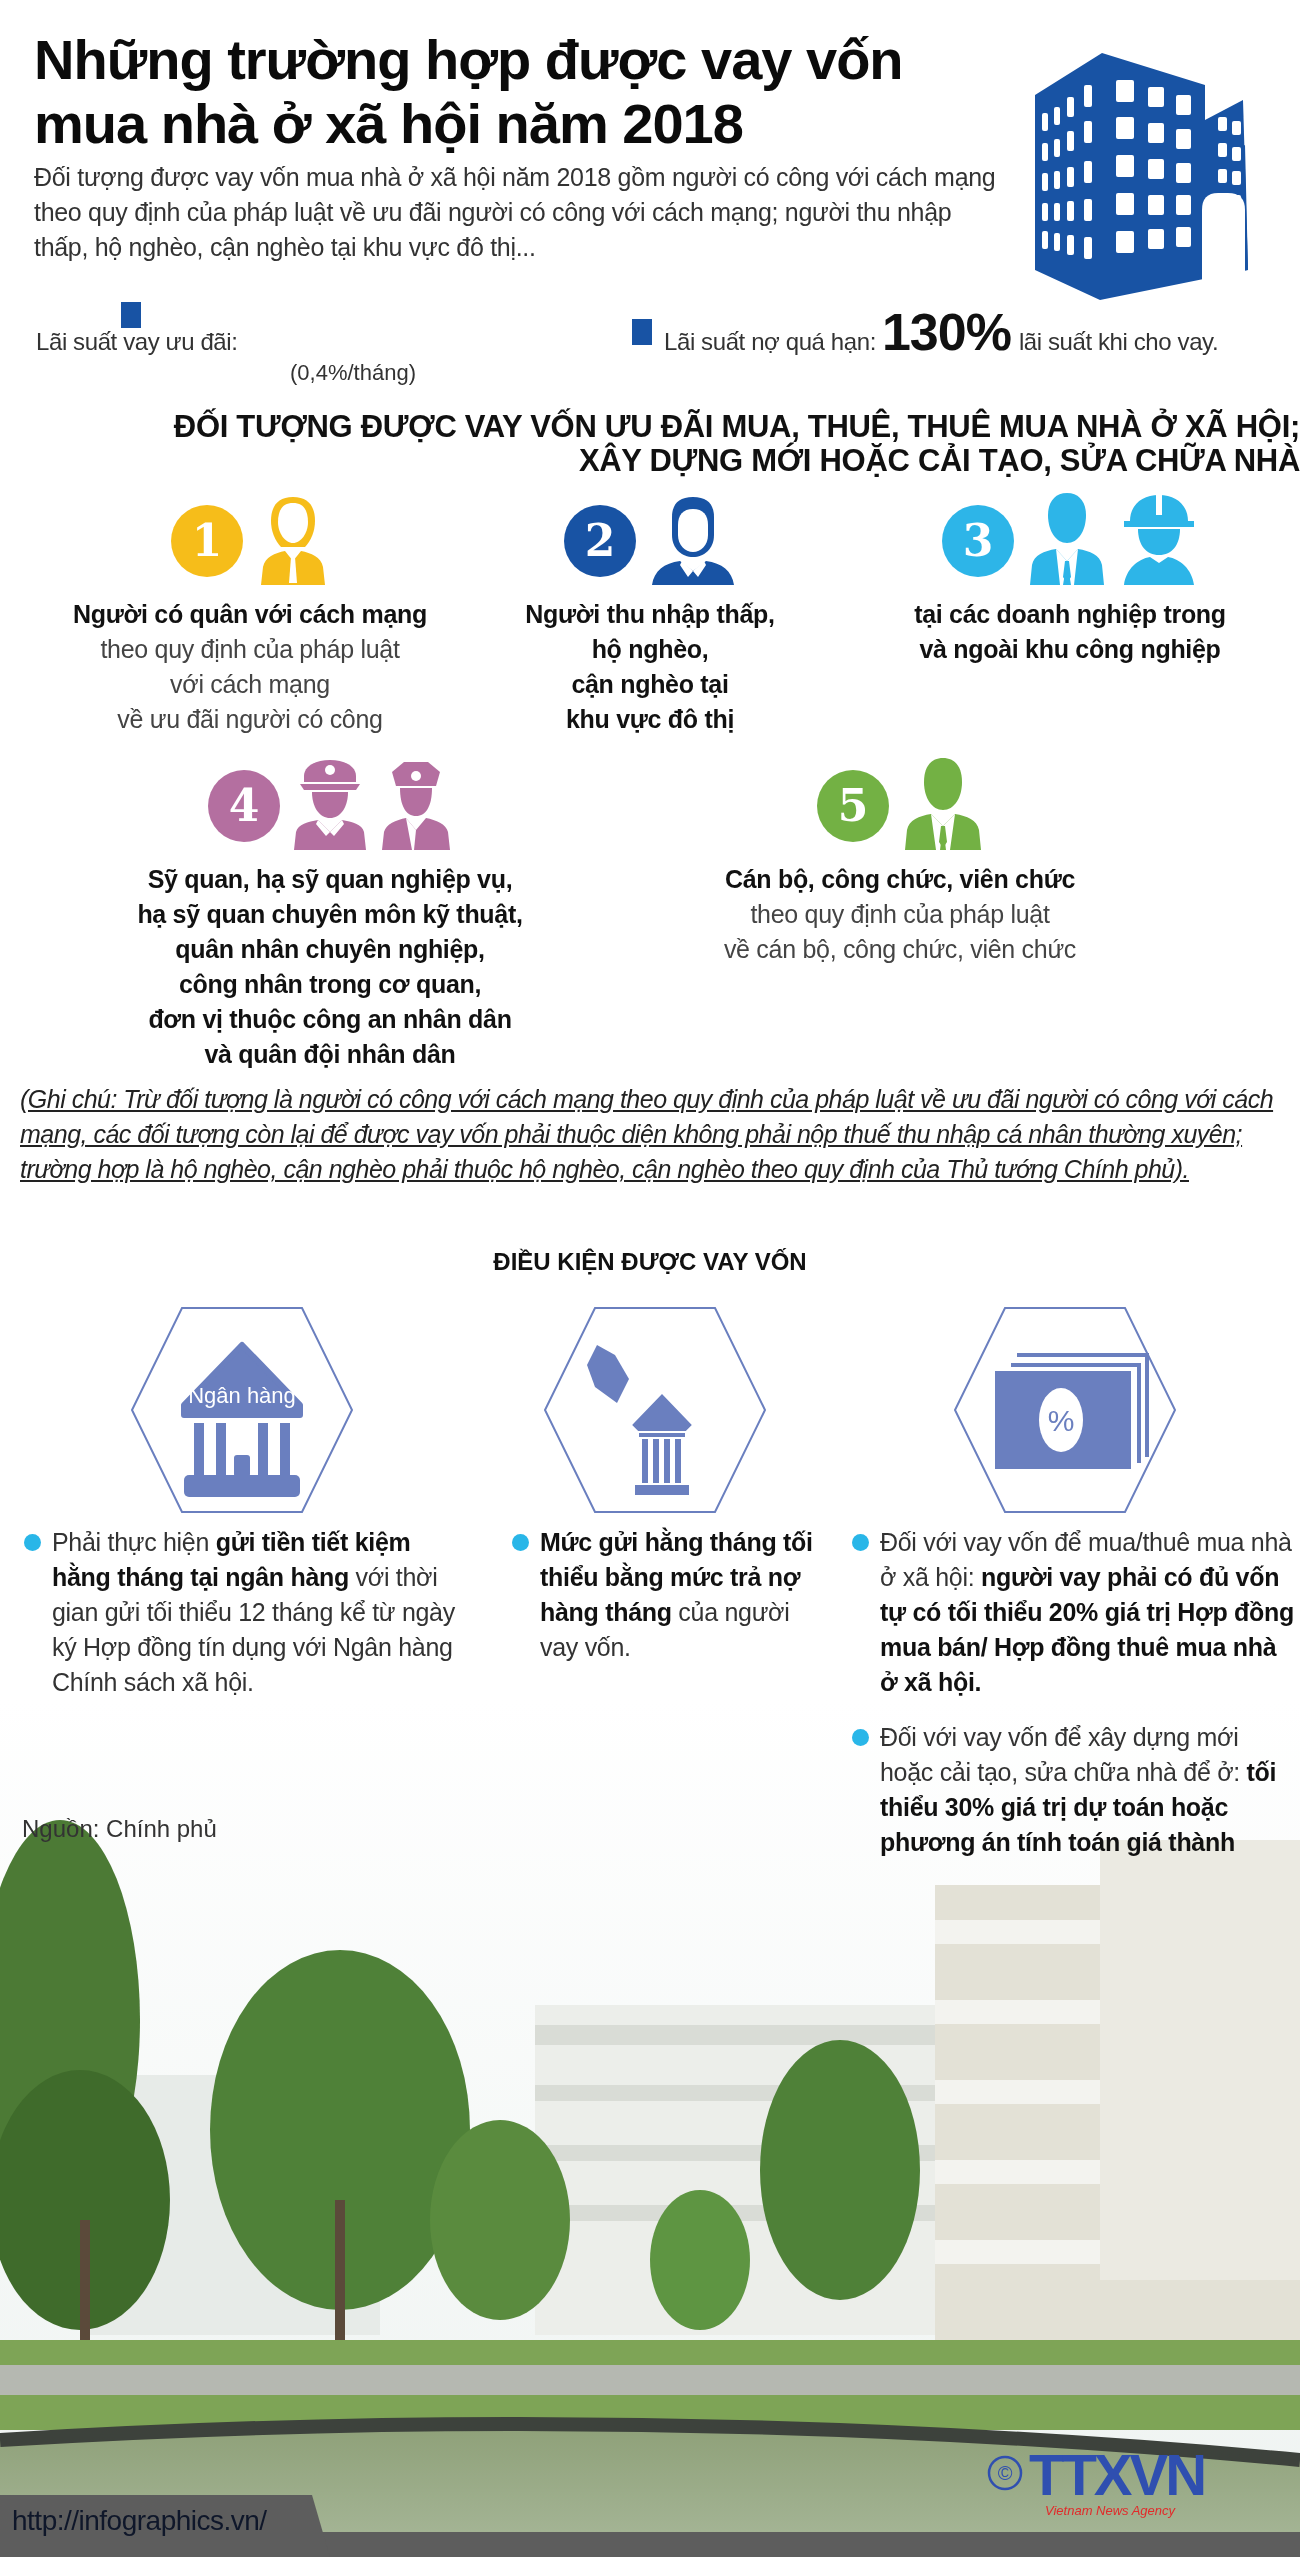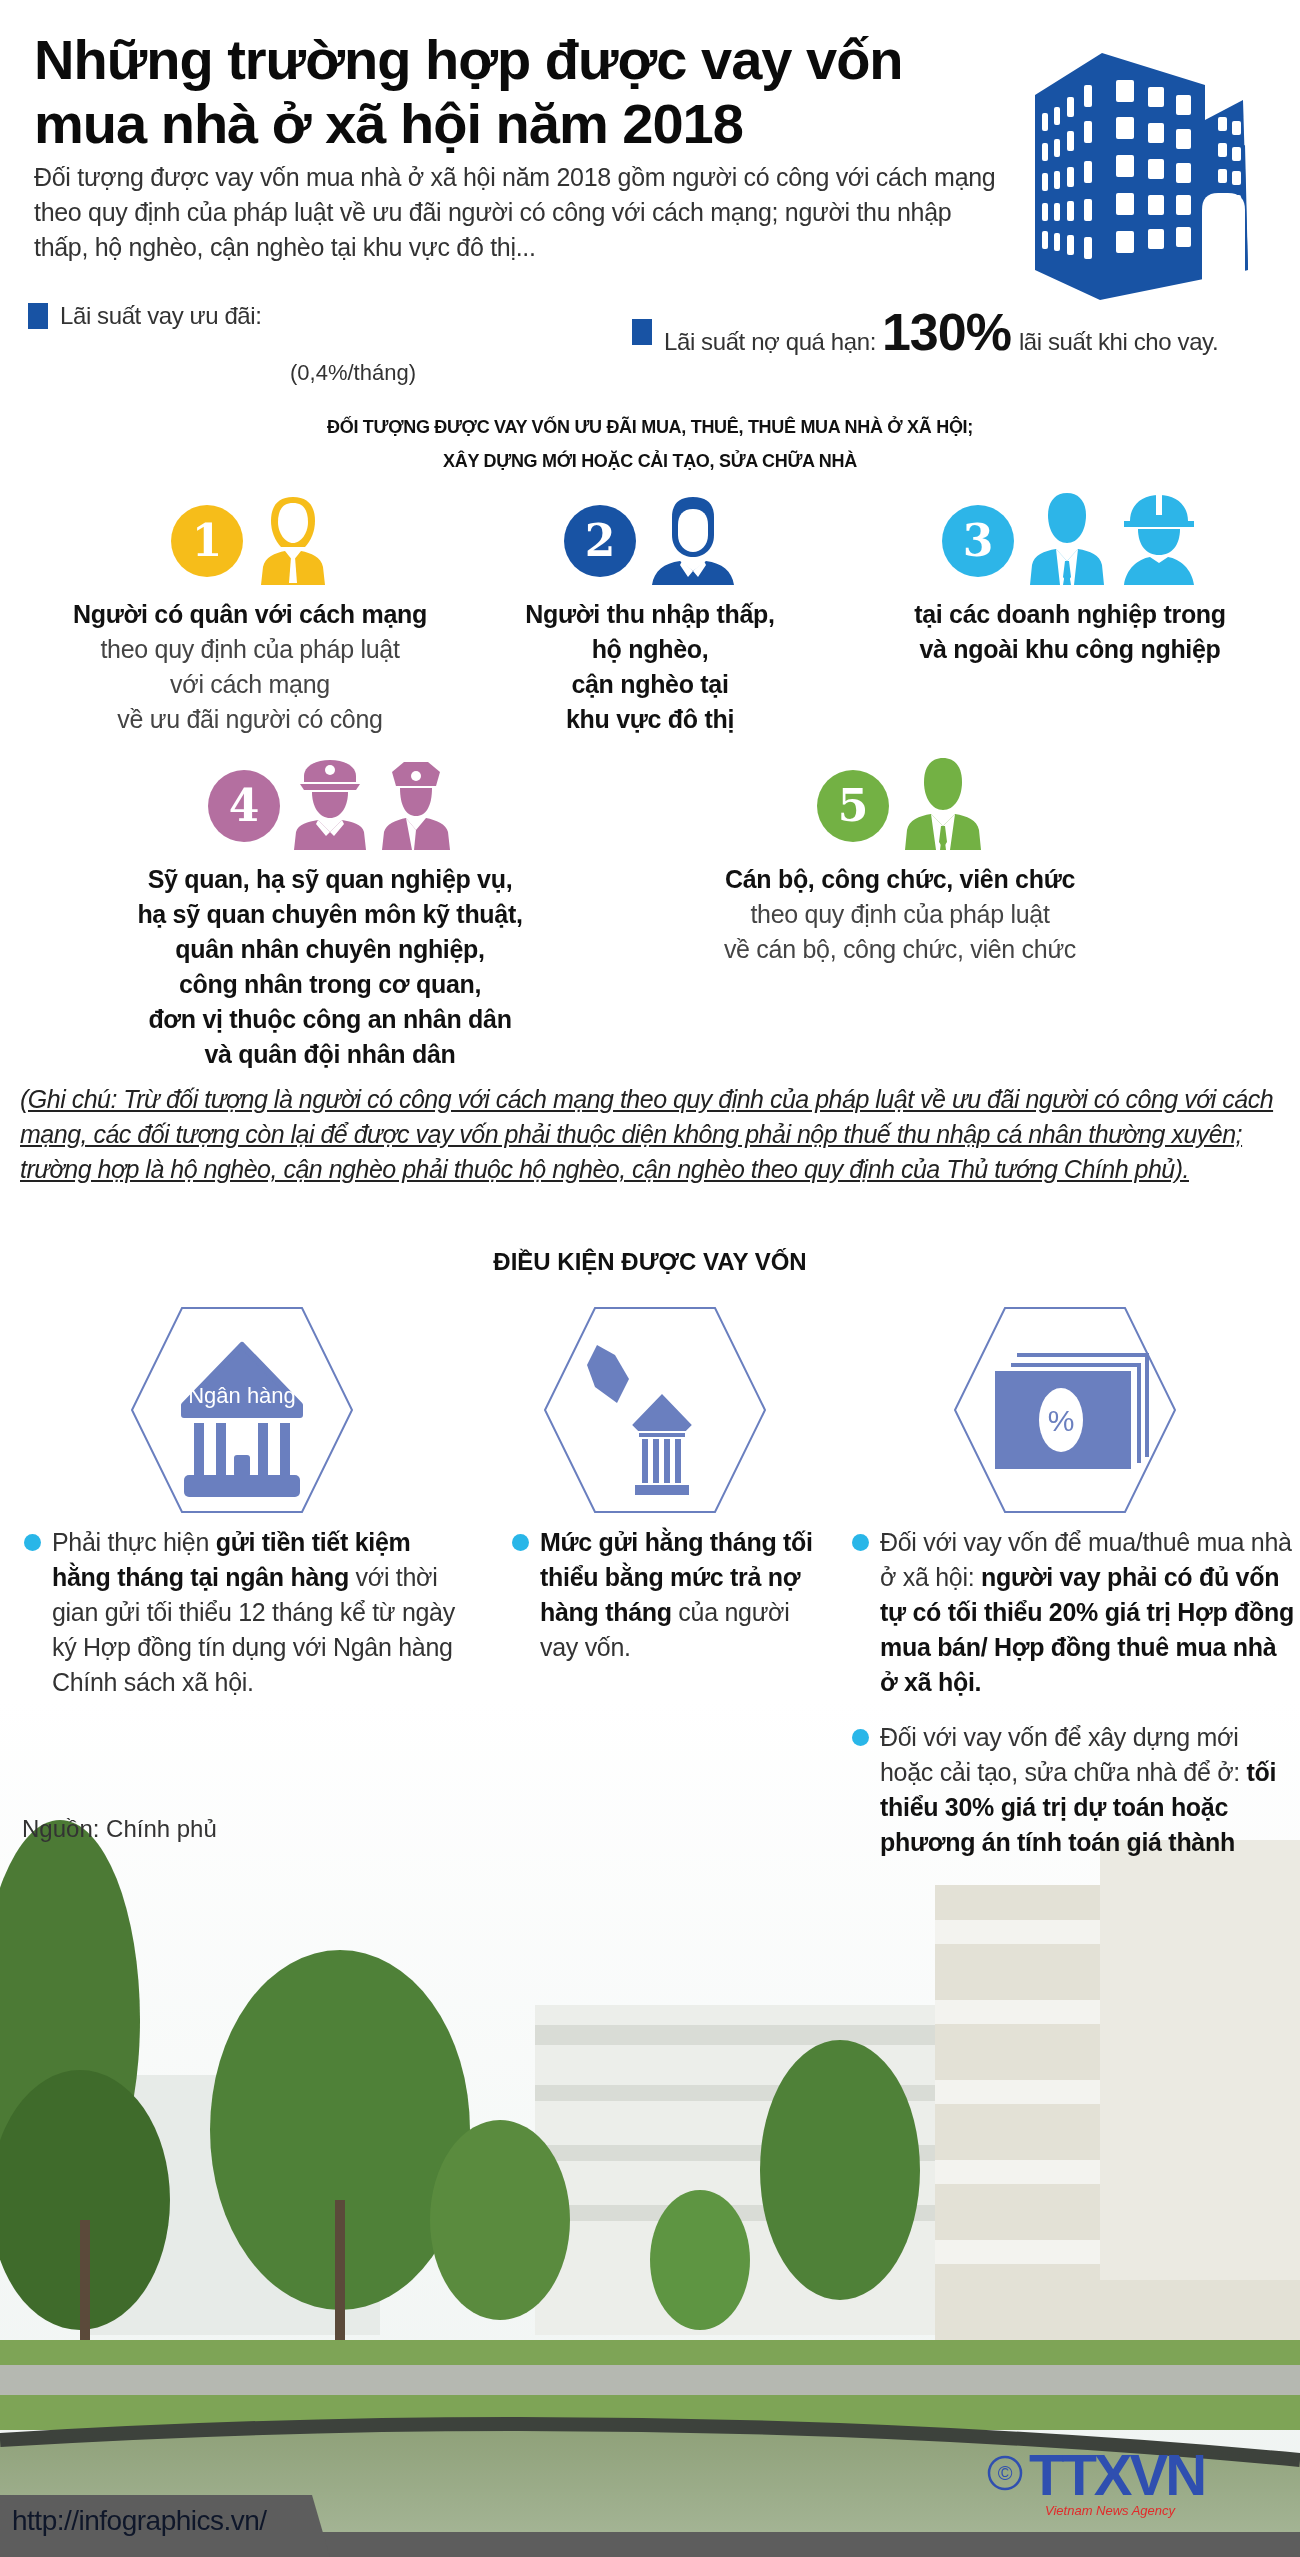--- a/index.html
+++ b/index.html
@@ -15,21 +15,21 @@
   
   .rate { top: 302px; display: flex; align-items: baseline; }
   .rate .sq { width: 20px; height: 26px; display: inline-block; margin-right: 12px; align-self: center; }
   .rate .lbl { font-size: 24px; color: #333; letter-spacing: -0.4px; }
   .rate .big { font-size: 52px; font-weight: bold; margin: 0 8px 0 6px; letter-spacing: -1px; }
   .rate .tail { font-size: 24px; color: #333; letter-spacing: -0.4px; }
   .rate-sub { left: 290px; top: 360px; font-size: 22px; color: #333; }
 
   
   .sec-head { left: 0; width: 1300px; text-align: center; font-weight: bold; color: #111; }
-  .sec1 { top: 410px; font-size: 18px; line-height: 34px; letter-spacing: -0.3px; }
+  .sec1 { top: 410px; font-size: 31px; line-height: 34px; letter-spacing: -0.3px; text-align: right; }
 
   
   .group { width: 420px; text-align: center; }
   .group .icons { display: flex; justify-content: center; align-items: flex-end; gap: 14px; height: 95px; }
   .num { width: 72px; height: 72px; border-radius: 50%; color: #fff; font-family: "DejaVu Serif", serif; font-weight: bold; font-size: 44px; line-height: 72px; text-align: center; margin-bottom: 8px; }
   .group .txt { margin-top: 12px; font-size: 25px; line-height: 35px; letter-spacing: -0.3px; }
   .group .txt b { display: block; font-weight: bold; color: #111; }
   .group .txt span.lite { display: block; color: #444; }
 
   
@@ -121,21 +121,21 @@
       <rect x="228" y="196" width="9" height="14" rx="2"></rect>
         <rect x="242" y="196" width="9" height="14" rx="2"></rect>
       <rect x="228" y="220" width="9" height="14" rx="2"></rect>
         <rect x="242" y="220" width="9" height="14" rx="2"></rect>
     </g>
 
     <path d="M212 270 L212 185 Q212 168 228 168 L238 168 Q255 168 255 185 L255 262 Z"></path>
   </g>
 </svg>
 
-<div class="abs rate" style="left:28px;">
+<div class="abs rate" style="left:36px;flex-direction:column;">
   <span class="sq" style="background:#1853a4"></span>
   <span class="lbl">Lãi suất vay ưu đãi:</span>
 </div>
 <div class="abs rate-sub">(0,4%/tháng)</div>
 
 <div class="abs rate" style="left:632px;">
   <span class="sq" style="background:#1853a4"></span>
   <span class="lbl">Lãi suất nợ quá hạn:</span>
   <span class="big">130%</span>
   <span class="tail">lãi suất khi cho vay.</span>

